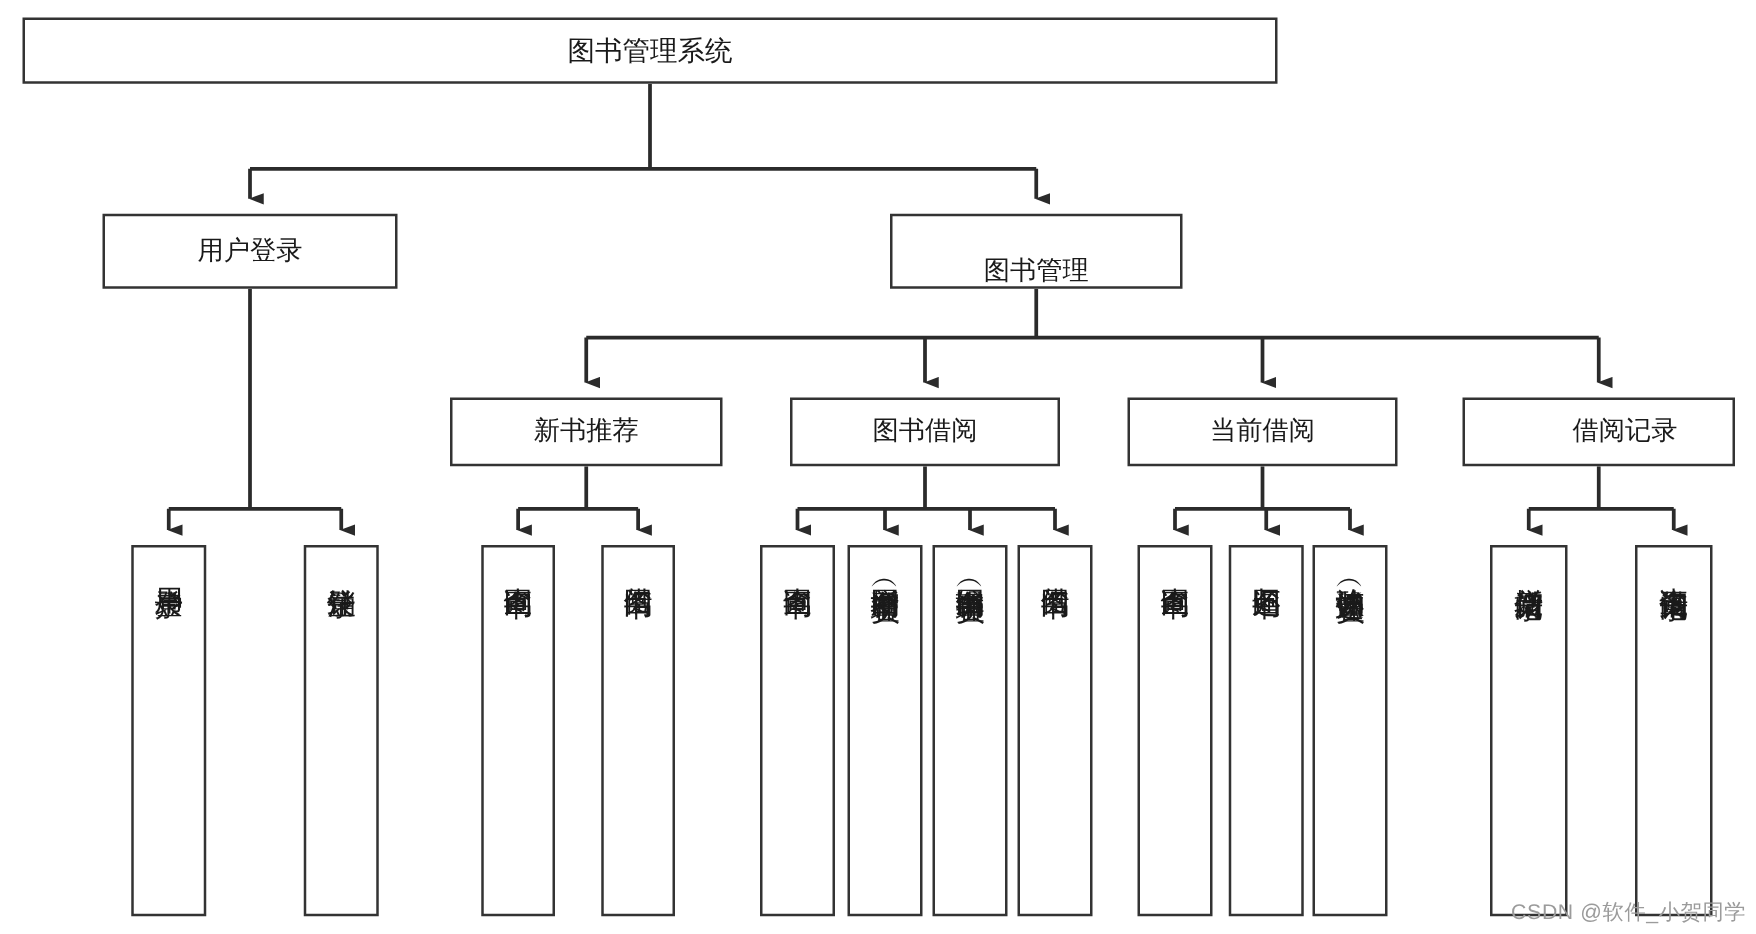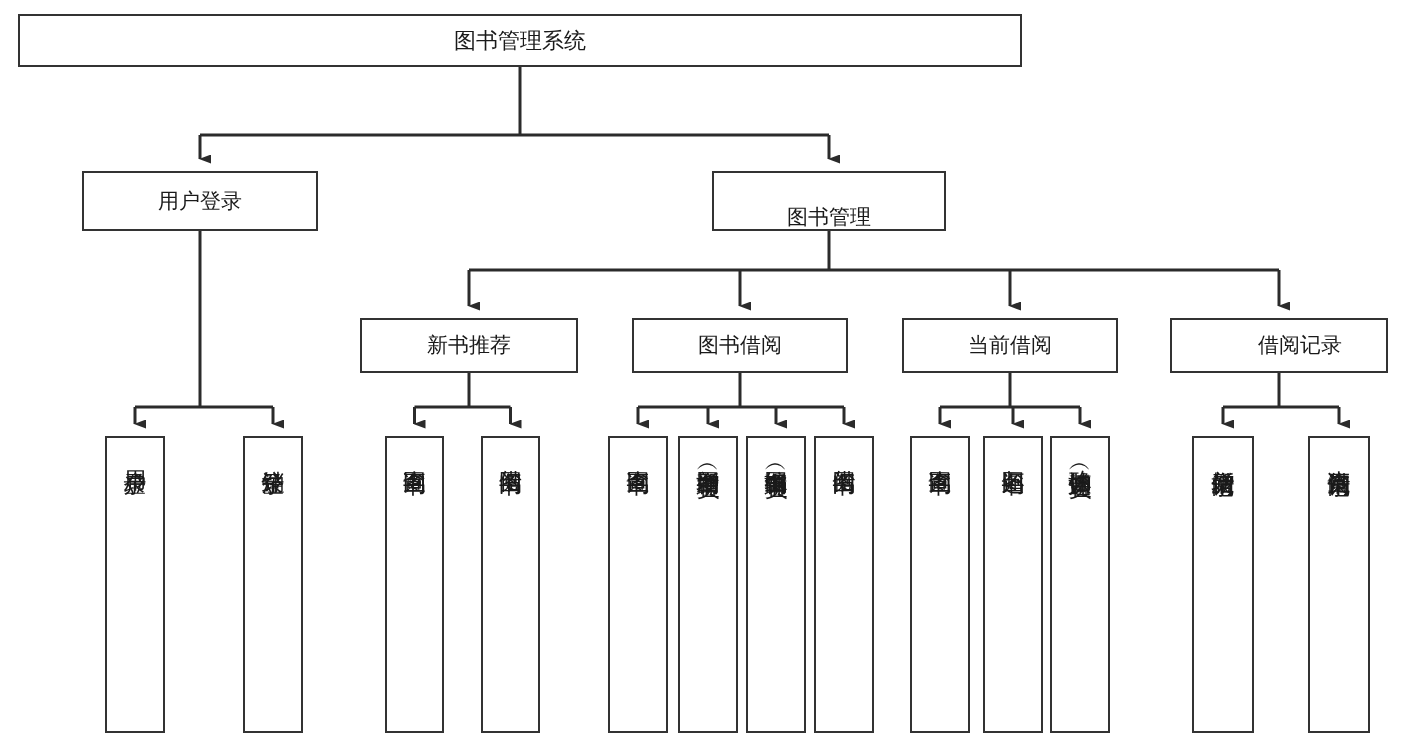--- a/index.html
+++ b/index.html
@@ -173,14 +173,15 @@
         <span class="node-label">确认归还（管理员）</span>
       </div>
       <div class="node vertical" style="left: 1192px; top: 436px; width: 62px; height: 297px;">
         <span class="node-label">新增借阅记录</span>
       </div>
       <div class="node vertical" style="left: 1308px; top: 436px; width: 62px; height: 297px;">
         <span class="node-label">查询借阅记录</span>
       </div>
     </div>
 
+  <div id="watermark">CSDN @软件_小贺同学</div>
 
 </div>
 
 </body></html>

